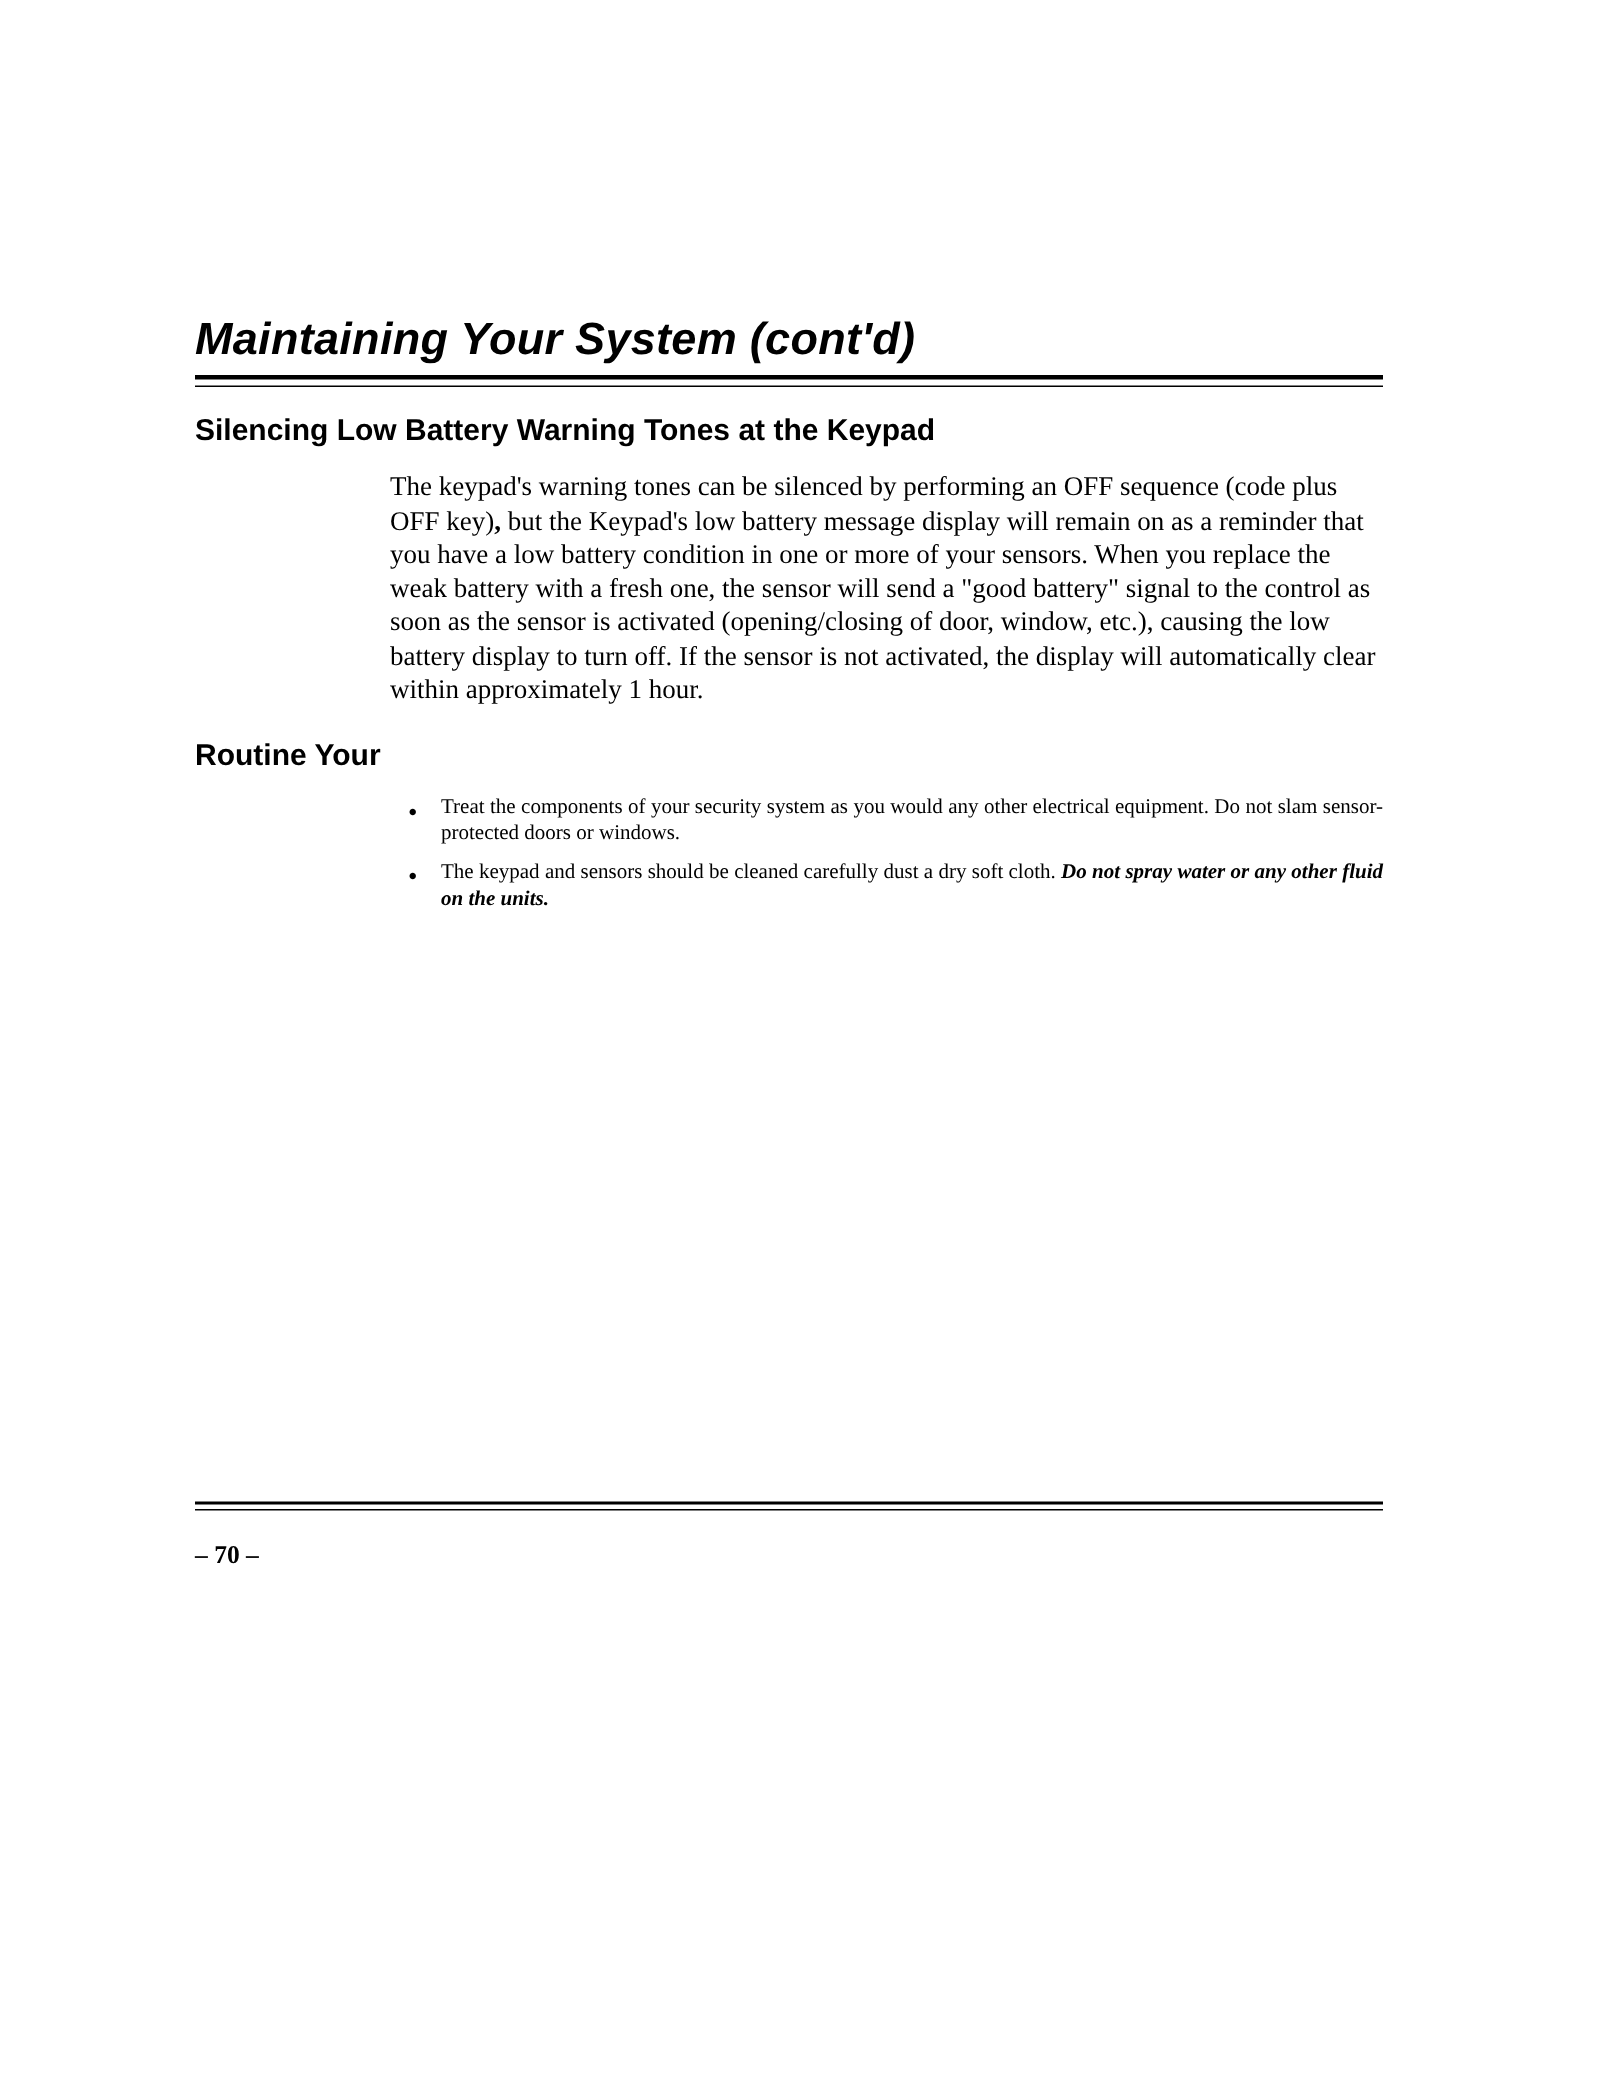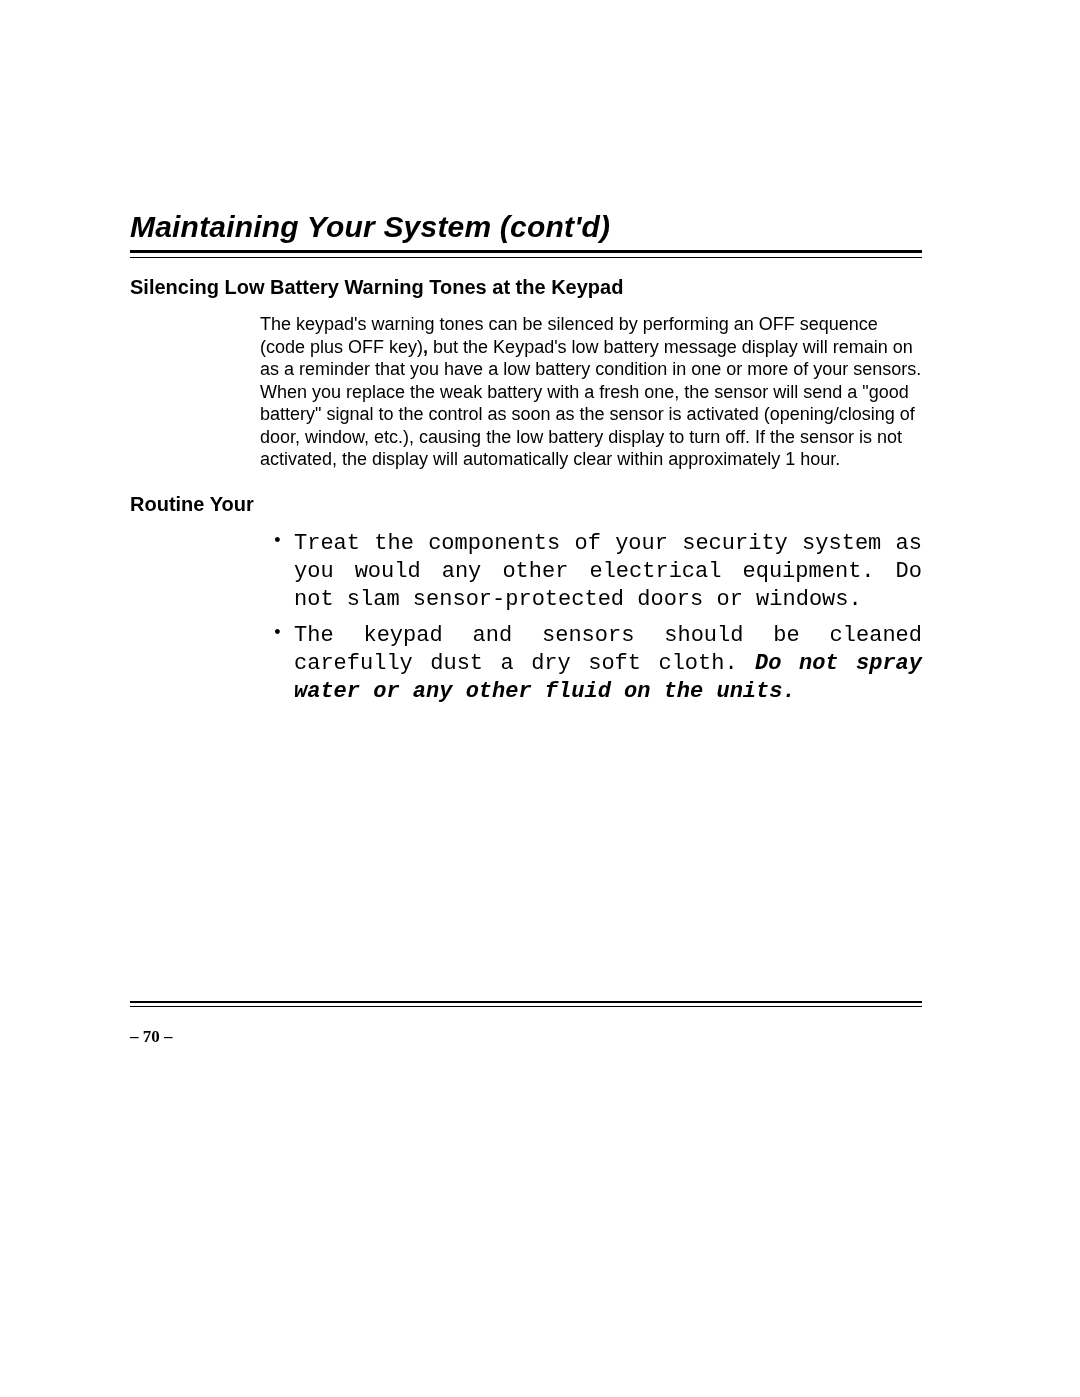--- a/index.html
+++ b/index.html
@@ -33,29 +33,29 @@
     height: 4px;
     margin: 0 0 18px 0;
   }
   .section-heading {
     font-family: Arial, Helvetica, sans-serif;
     font-weight: 700;
     font-size: 20px;
     margin: 0 0 14px 0;
   }
   .body-text {
-    font-family: Liberation Sans, sans-serif;
+    font-family: Liberation Serif, serif;
     font-size: 18px;
     line-height: 1.25;
     margin: 0 0 22px 130px;
     text-align: left;
   }
   ul.body-list {
-    font-family: Liberation Mono, monospace;
-    font-size: 22px;
+    font-family: Liberation Serif, serif;
+    font-size: 14px;
     line-height: 1.28;
     margin: 0 0 22px 130px;
     padding-left: 34px;
     list-style: none;
   }
   ul.body-list li {
     position: relative;
     margin: 0 0 8px 0;
     text-align: justify;
     text-justify: inter-word;

